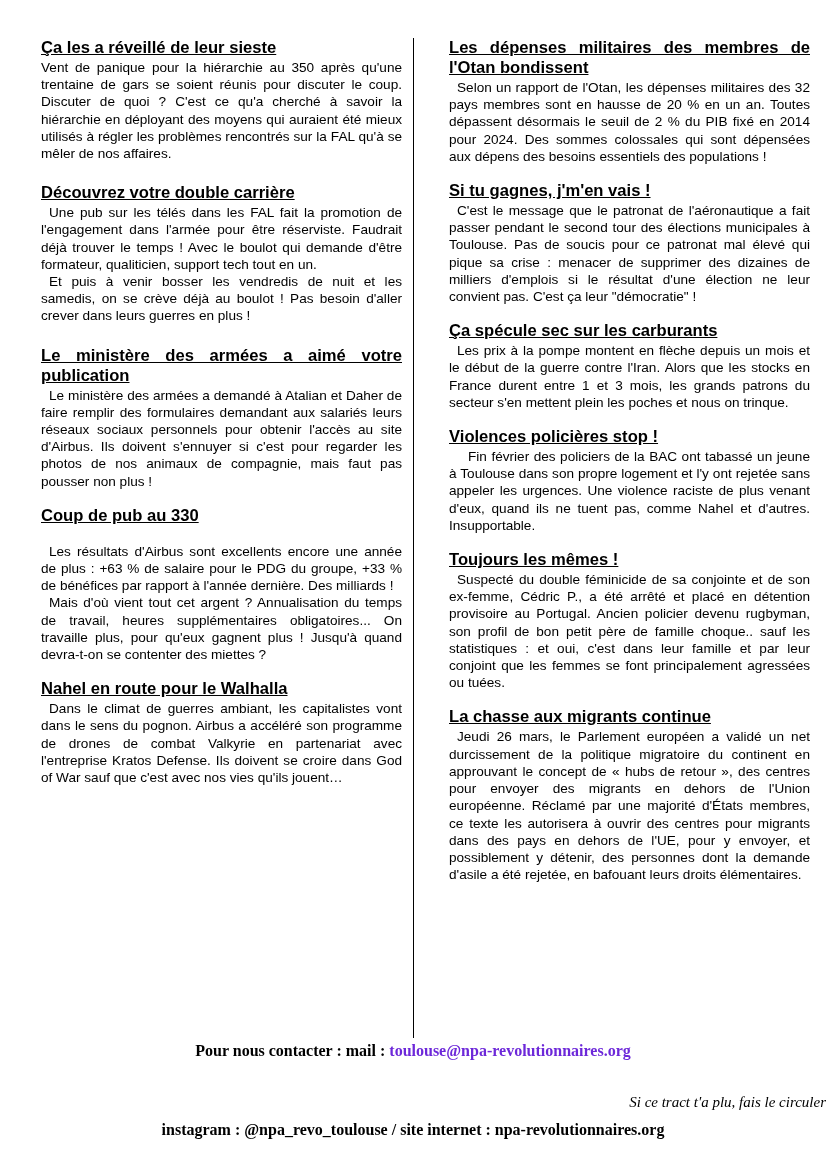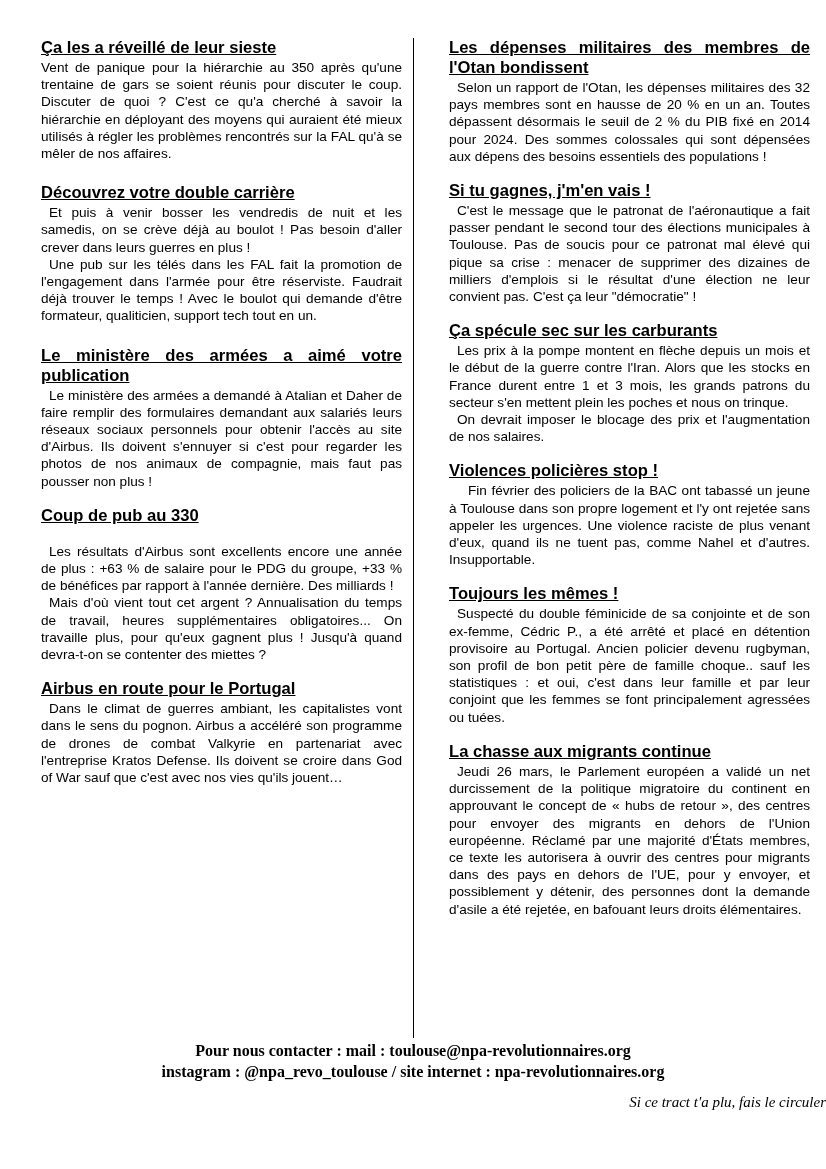--- a/index.html
+++ b/index.html
@@ -11,41 +11,41 @@
     .divider { position: absolute; left: 413px; top: 38px; width: 1px; height: 1000px; background: #000; }
     .article { margin: 0; }
     .article h2 { font-family: "Liberation Sans", sans-serif; font-weight: bold; font-size: 16.6px; line-height: 20px; margin: 0 0 1px 0; text-align: justify; text-decoration: underline; }
     .article p { margin: 0; text-align: justify; }
     .article p.indent { text-indent: 8px; }
     .article p.indent2 { text-indent: 19px; }
     .gap { height: 21px; }
     .gap-s { height: 16px; }
     .footer { position: absolute; left: 0; width: 826px; text-align: center; font-family: "Liberation Serif", serif; }
     .footer .line1 { top: 1042px; position: absolute; width: 826px; font-size: 16px; font-weight: bold; }
-    .footer .line2 { top: 1063px; position: absolute; width: 826px; font-size: 16px; font-weight: bold; }
+    .footer .line2 { top: 1121px; position: absolute; width: 826px; font-size: 16px; font-weight: bold; }
     .footer .line3 { top: 1094px; position: absolute; width: 826px; font-size: 15px; font-style: italic; text-align: right; }
-    .email { color: #000000; }
+    .email { color: #6d28d9; }
   </style>
 </head>
 <body>
 
 <div class="page">
 
   <div class="col col-left">
 
     <div class="article">
       <h2>Ça les a réveillé de leur sieste</h2>
       <p>Vent de panique pour la hiérarchie au 350 après qu'une trentaine de gars se soient réunis pour discuter le coup. Discuter de quoi ? C'est ce qu'a cherché à savoir la hiérarchie en déployant des moyens qui auraient été mieux utilisés à régler les problèmes rencontrés sur la FAL qu'à se mêler de nos affaires.</p>
     </div>
     <div class="gap"></div>
 
     <div class="article">
       <h2>Découvrez votre double carrière</h2>
+      <p class="indent">Une pub sur les télés dans les FAL fait la promotion de l'engagement dans l'armée pour être réserviste. Faudrait déjà trouver le temps ! Avec le boulot qui demande d'être formateur, qualiticien, support tech tout en un.</p>
       <p class="indent">Et puis à venir bosser les vendredis de nuit et les samedis, on se crève déjà au boulot ! Pas besoin d'aller crever dans leurs guerres en plus !</p>
-      <p class="indent">Une pub sur les télés dans les FAL fait la promotion de l'engagement dans l'armée pour être réserviste. Faudrait déjà trouver le temps ! Avec le boulot qui demande d'être formateur, qualiticien, support tech tout en un.</p>
     </div>
     <div class="gap"></div>
 
     <div class="article">
       <h2>Le ministère des armées a aimé votre publication</h2>
       <p class="indent">Le ministère des armées a demandé à Atalian et Daher de faire remplir des formulaires demandant aux salariés leurs réseaux sociaux personnels pour obtenir l'accès au site d'Airbus. Ils doivent s'ennuyer si c'est pour regarder les photos de nos animaux de compagnie, mais faut pas pousser non plus !</p>
     </div>
     <div class="gap-s"></div>
 
     <div class="article">
@@ -53,21 +53,21 @@
     </div>
     <div class="gap-s"></div>
 
     <div class="article">
       <p class="indent">Les résultats d'Airbus sont excellents encore une année de plus : +63 % de salaire pour le PDG du groupe, +33 % de bénéfices par rapport à l'année dernière. Des milliards !</p>
       <p class="indent">Mais d'où vient tout cet argent ? Annualisation du temps de travail, heures supplémentaires obligatoires... On travaille plus, pour qu'eux gagnent plus ! Jusqu'à quand devra-t-on se contenter des miettes ?</p>
     </div>
     <div class="gap-s"></div>
 
     <div class="article">
-      <h2>Airbus en route pour le Portugal</h2>
+      <h2>Nahel en route pour le Walhalla</h2>
       <p class="indent">Dans le climat de guerres ambiant, les capitalistes vont dans le sens du pognon. Airbus a accéléré son programme de drones de combat Valkyrie en partenariat avec l'entreprise Kratos Defense. Ils doivent se croire dans God of War sauf que c'est avec nos vies qu'ils jouent…</p>
     </div>
   </div>
 
   <div class="divider"></div>
 
   <div class="col col-right">
 
     <div class="article">
       <h2>Les dépenses militaires des membres de l'Otan bondissent</h2>
@@ -77,21 +77,20 @@
 
     <div class="article">
       <h2>Si tu gagnes, j'm'en vais !</h2>
       <p class="indent">C'est le message que le patronat de l'aéronautique a fait passer pendant le second tour des élections municipales à Toulouse. Pas de soucis pour ce patronat mal élevé qui pique sa crise : menacer de supprimer des dizaines de milliers d'emplois si le résultat d'une élection ne leur convient pas. C'est ça leur "démocratie" !</p>
     </div>
     <div class="gap-s"></div>
 
     <div class="article">
       <h2>Ça spécule sec sur les carburants</h2>
       <p class="indent">Les prix à la pompe montent en flèche depuis un mois et le début de la guerre contre l'Iran. Alors que les stocks en France durent entre 1 et 3 mois, les grands patrons du secteur s'en mettent plein les poches et nous on trinque.</p>
-      <p class="indent">On devrait imposer le blocage des prix et l'augmentation de nos salaires.</p>
     </div>
     <div class="gap-s"></div>
 
     <div class="article">
       <h2>Violences policières stop !</h2>
       <p class="indent2">Fin février des policiers de la BAC ont tabassé un jeune à Toulouse dans son propre logement et l'y ont rejetée sans appeler les urgences. Une violence raciste de plus venant d'eux, quand ils ne tuent pas, comme Nahel et d'autres.  Insupportable.</p>
     </div>
     <div class="gap-s"></div>
 
     <div class="article">

